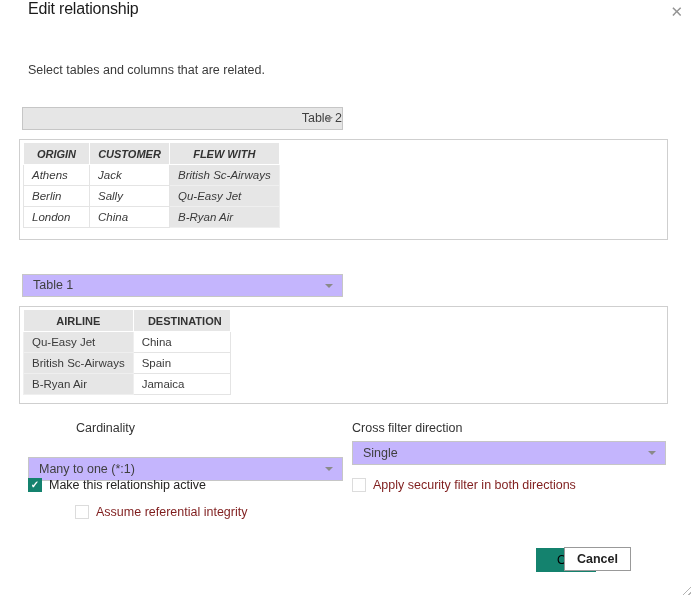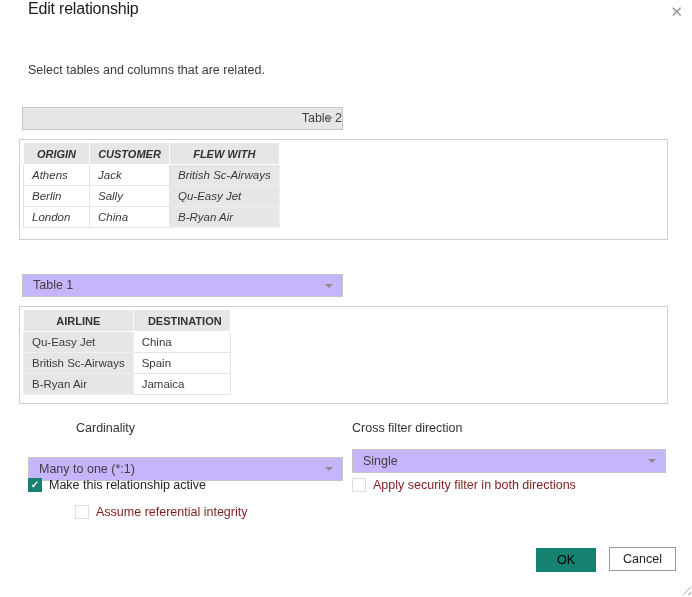--- a/index.html
+++ b/index.html
@@ -33,21 +33,21 @@
   .dropdown {
     position: absolute; height: 23px;
     border: 1px solid #c6c6c6; background: #c4b5fd;
     font-size: 12.5px; color: #3f3f3f;
     line-height: 21px; padding-left: 10px;
   }
   .dropdown.gray { background: #e6e6e6; }
   .dd-t2 { left: 22px; top: 107px; width: 321px; text-align: right; }
   .dd-t1 { left: 22px; top: 274px; width: 321px; }
   .dd-card  { left: 28px; top: 441px; width: 315px; height: 24px; line-height: 22px; margin-top: 16px; }
-  .dd-cross { left: 352px; top: 441px; width: 314px; height: 24px; line-height: 22px; margin-top: 8px; }
+  .dd-cross { left: 352px; top: 441px; width: 314px; height: 24px; line-height: 22px; }
   .caret {
     position: absolute; right: 9px; top: 50%; margin-top: -2px;
     width: 0; height: 0;
     border-left: 4px solid transparent; border-right: 4px solid transparent;
     border-top: 4px solid #8a8a8a;
   }
 
   
   .preview {
     position: absolute; left: 19px; width: 649px;
@@ -102,22 +102,22 @@
     position: absolute; height: 24px;
     font-family: "Liberation Sans", sans-serif; font-size: 12.5px;
     display: flex; align-items: center; justify-content: center;
     cursor: pointer;
   }
   .btn-ok {
     left: 523px; top: 548px; width: 60px;
     background: var(--green, #14826E); color: #000000; border: 1px solid var(--green, #14826E); margin-left: 13px;
   }
   .btn-cancel {
-    left: 609px; top: 547px; width: 67px;
-    background: #fff; color: #222; border: 1px solid #999;
+    left: 564px; top: 547px; width: 67px;
+    background: #fff; color: #222; border: 1px solid #999; font-weight: bold;
   }
 
   .grip {
     position: absolute; right: 1px; bottom: 2px; width: 10px; height: 10px;
     background: repeating-linear-gradient(135deg, #b3b3b3 0 1px, transparent 1px 4px);
     clip-path: polygon(100% 0, 100% 100%, 0 100%);
   }
 </style>
 </head>
 <body>

